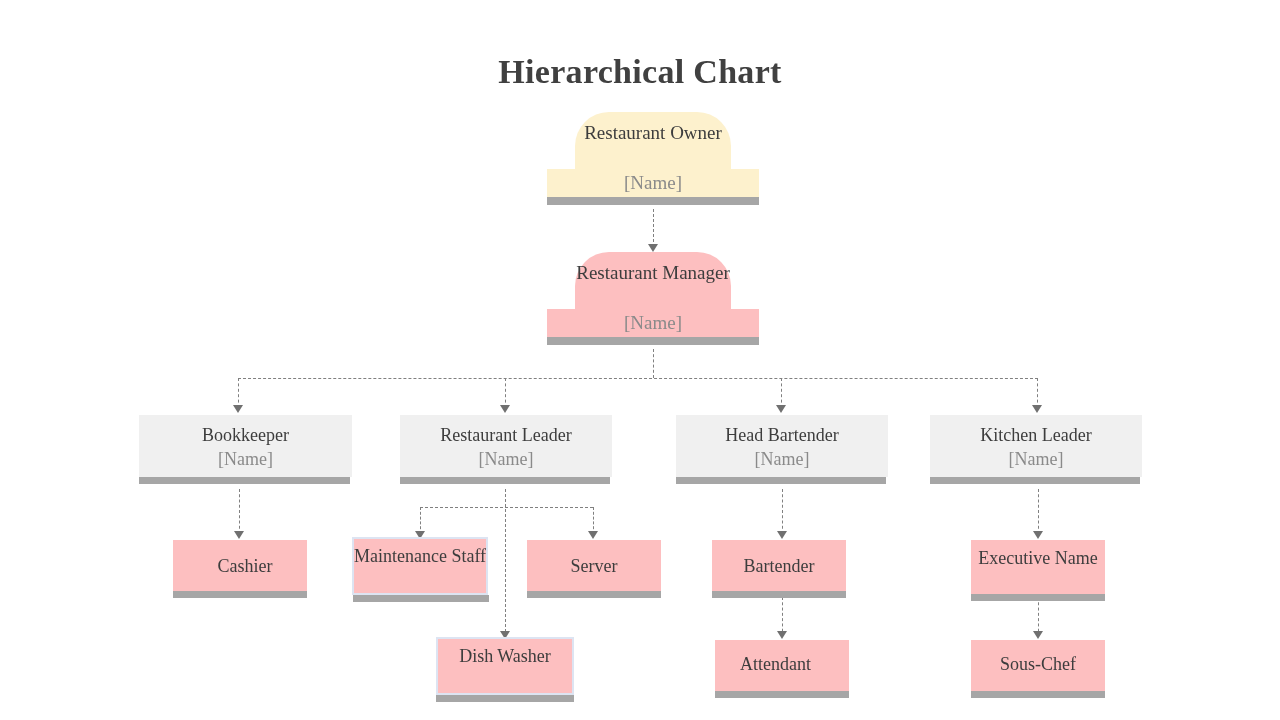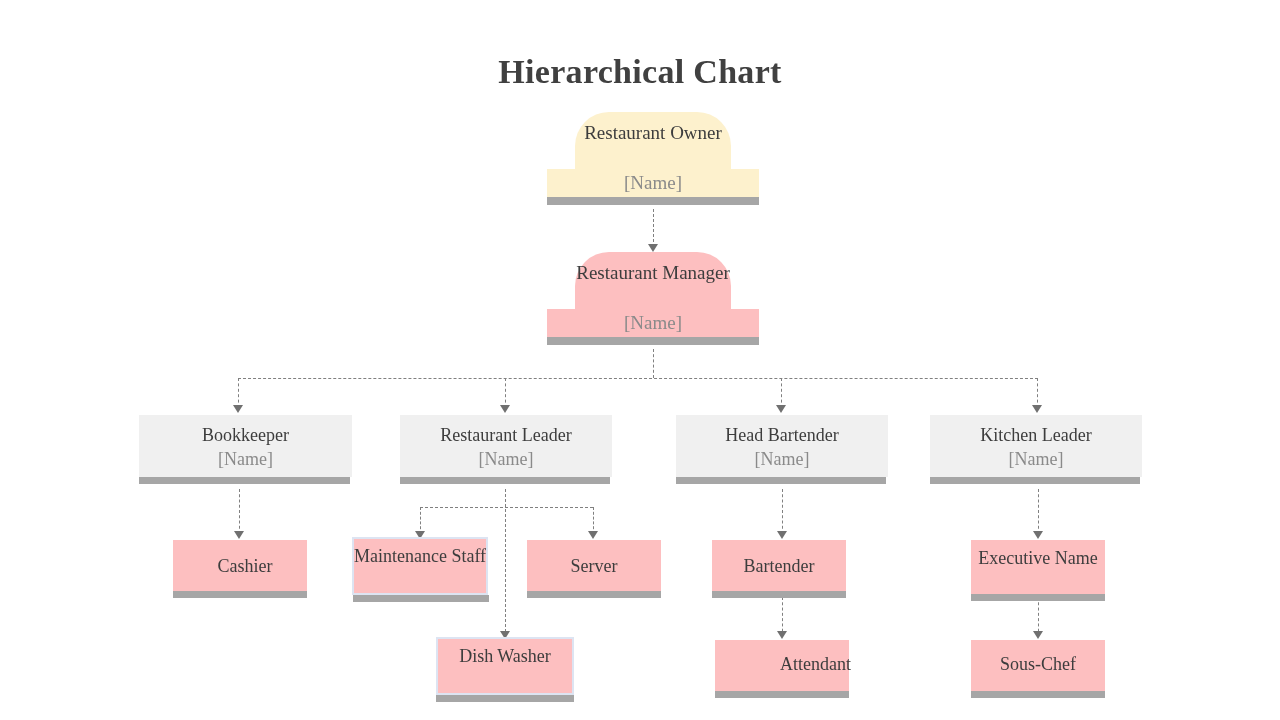--- a/index.html
+++ b/index.html
@@ -231,21 +231,21 @@
   <div class="halo" style="left:436px; top:637px; width:138px; height:58px;"></div>
   <div class="node" style="left:438px; top:639px; width:134px; height:62px;">
     <div class="node-body" style="left:0px; top:0px; width:134px; height:54px; background:#fdbfc0;"></div>
     <div class="node-shadow" style="left:-2px; top:56px; width:138px; height:7px; background:#a6a6a6;"></div>
     <div class="role" style="position:absolute; left:0px; top:7px; width:134px; font-size:18px;">Dish Washer</div>
   </div>
 
   <div class="node" style="left:715px; top:640px; width:134px; height:62px;">
     <div class="node-body" style="left:0px; top:0px; width:134px; height:51px; background:#fdbfc0;"></div>
     <div class="node-shadow" style="left:0px; top:51px; width:134px; height:7px; background:#a6a6a6;"></div>
-    <div class="role" style="position:absolute; left:0px; top:14px; width:121px; font-size:18px;padding-left:40px;">Attendant</div>
+    <div class="role" style="position:absolute; left:0px; top:14px; width:121px; font-size:18px;">Attendant</div>
   </div>
 
   <div class="node" style="left:971px; top:640px; width:134px; height:62px;">
     <div class="node-body" style="left:0px; top:0px; width:134px; height:51px; background:#fdbfc0;"></div>
     <div class="node-shadow" style="left:0px; top:51px; width:134px; height:7px; background:#a6a6a6;"></div>
     <div class="role" style="position:absolute; left:0px; top:14px; width:134px; font-size:18px;">Sous-Chef</div>
   </div>
 
 </div>
 

